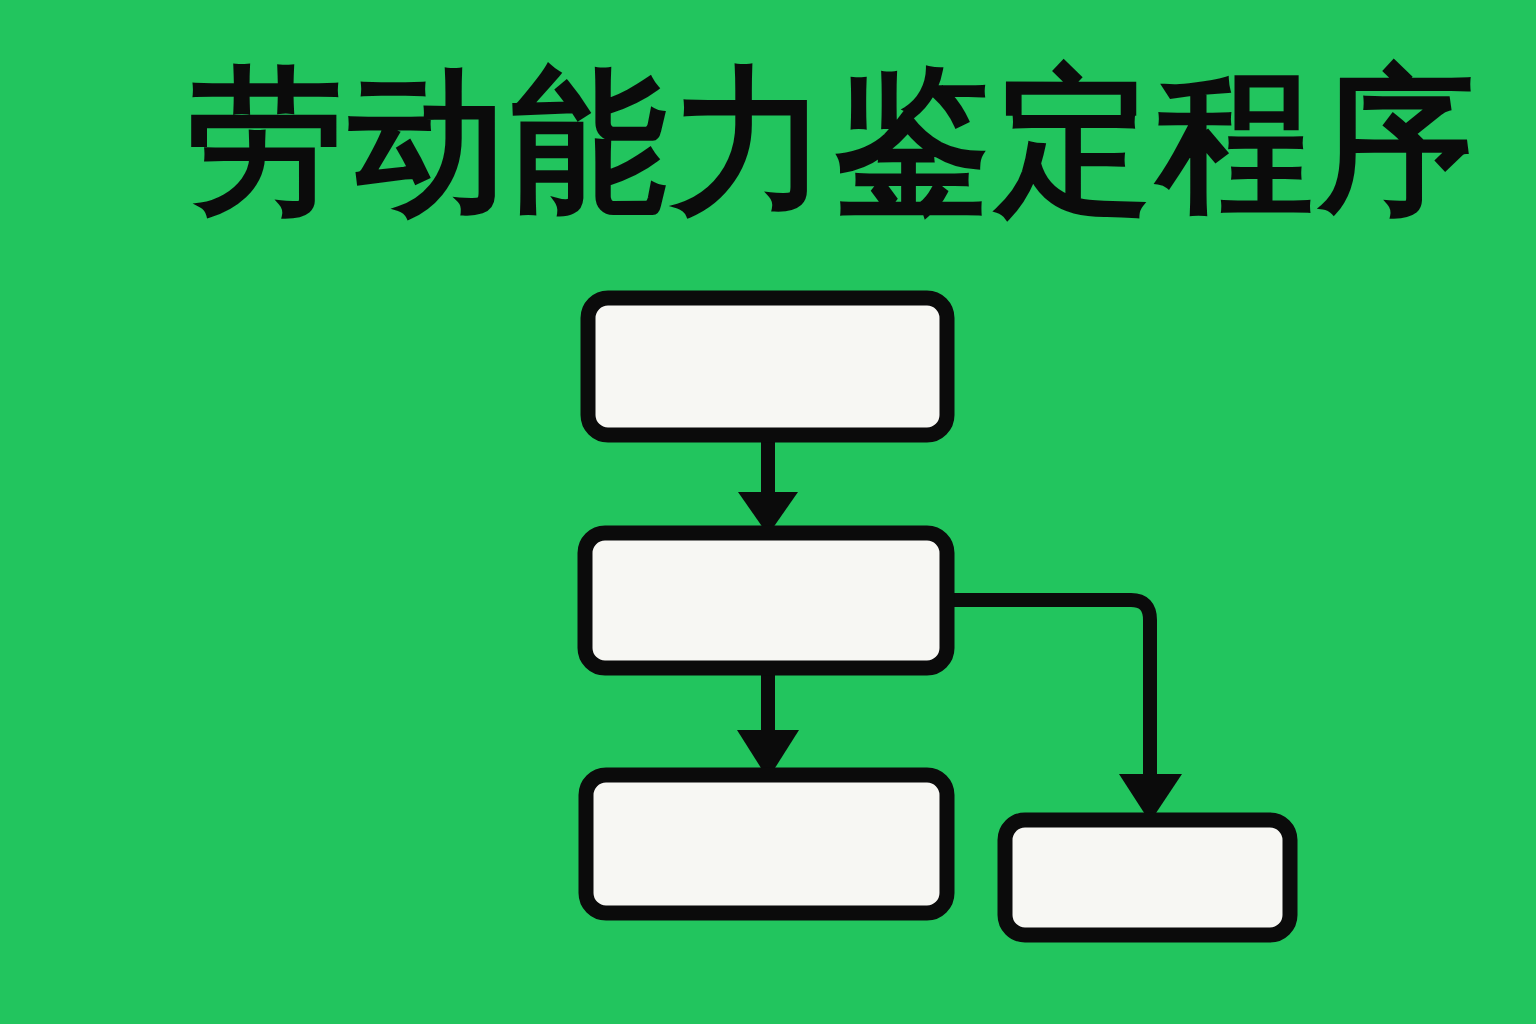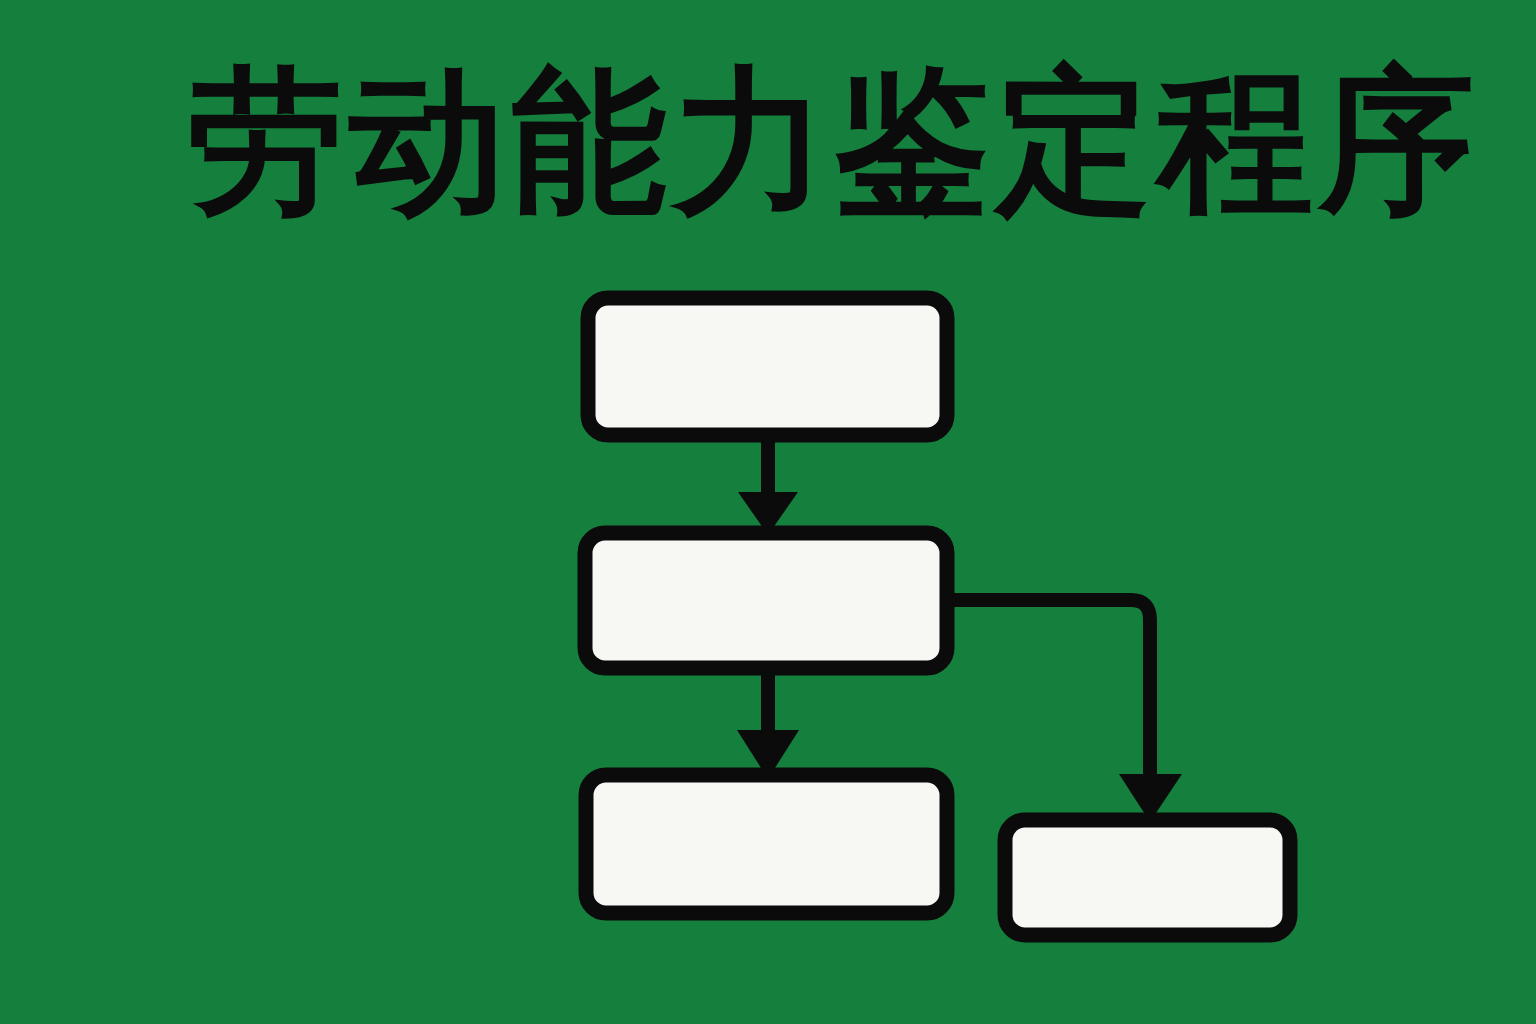--- a/index.html
+++ b/index.html
@@ -10,21 +10,21 @@
     width: 1536px;
     height: 1024px;
     background: #f7f7f3;
     font-family: "DejaVu Sans", "Liberation Sans", sans-serif;
     overflow: hidden;
   }
   .page {
     position: relative;
     width: 1536px;
     height: 1024px;
-    background: #15803d;
+    background: #22c55e;
   }
   .page-title {
     position: absolute;
     left: 188px;
     top: 58px;
     width: 1280px;
     font-family: "DejaVu Sans", "Liberation Sans", sans-serif;
     font-size: 158px;
     font-weight: 700;
     line-height: 1.06;

